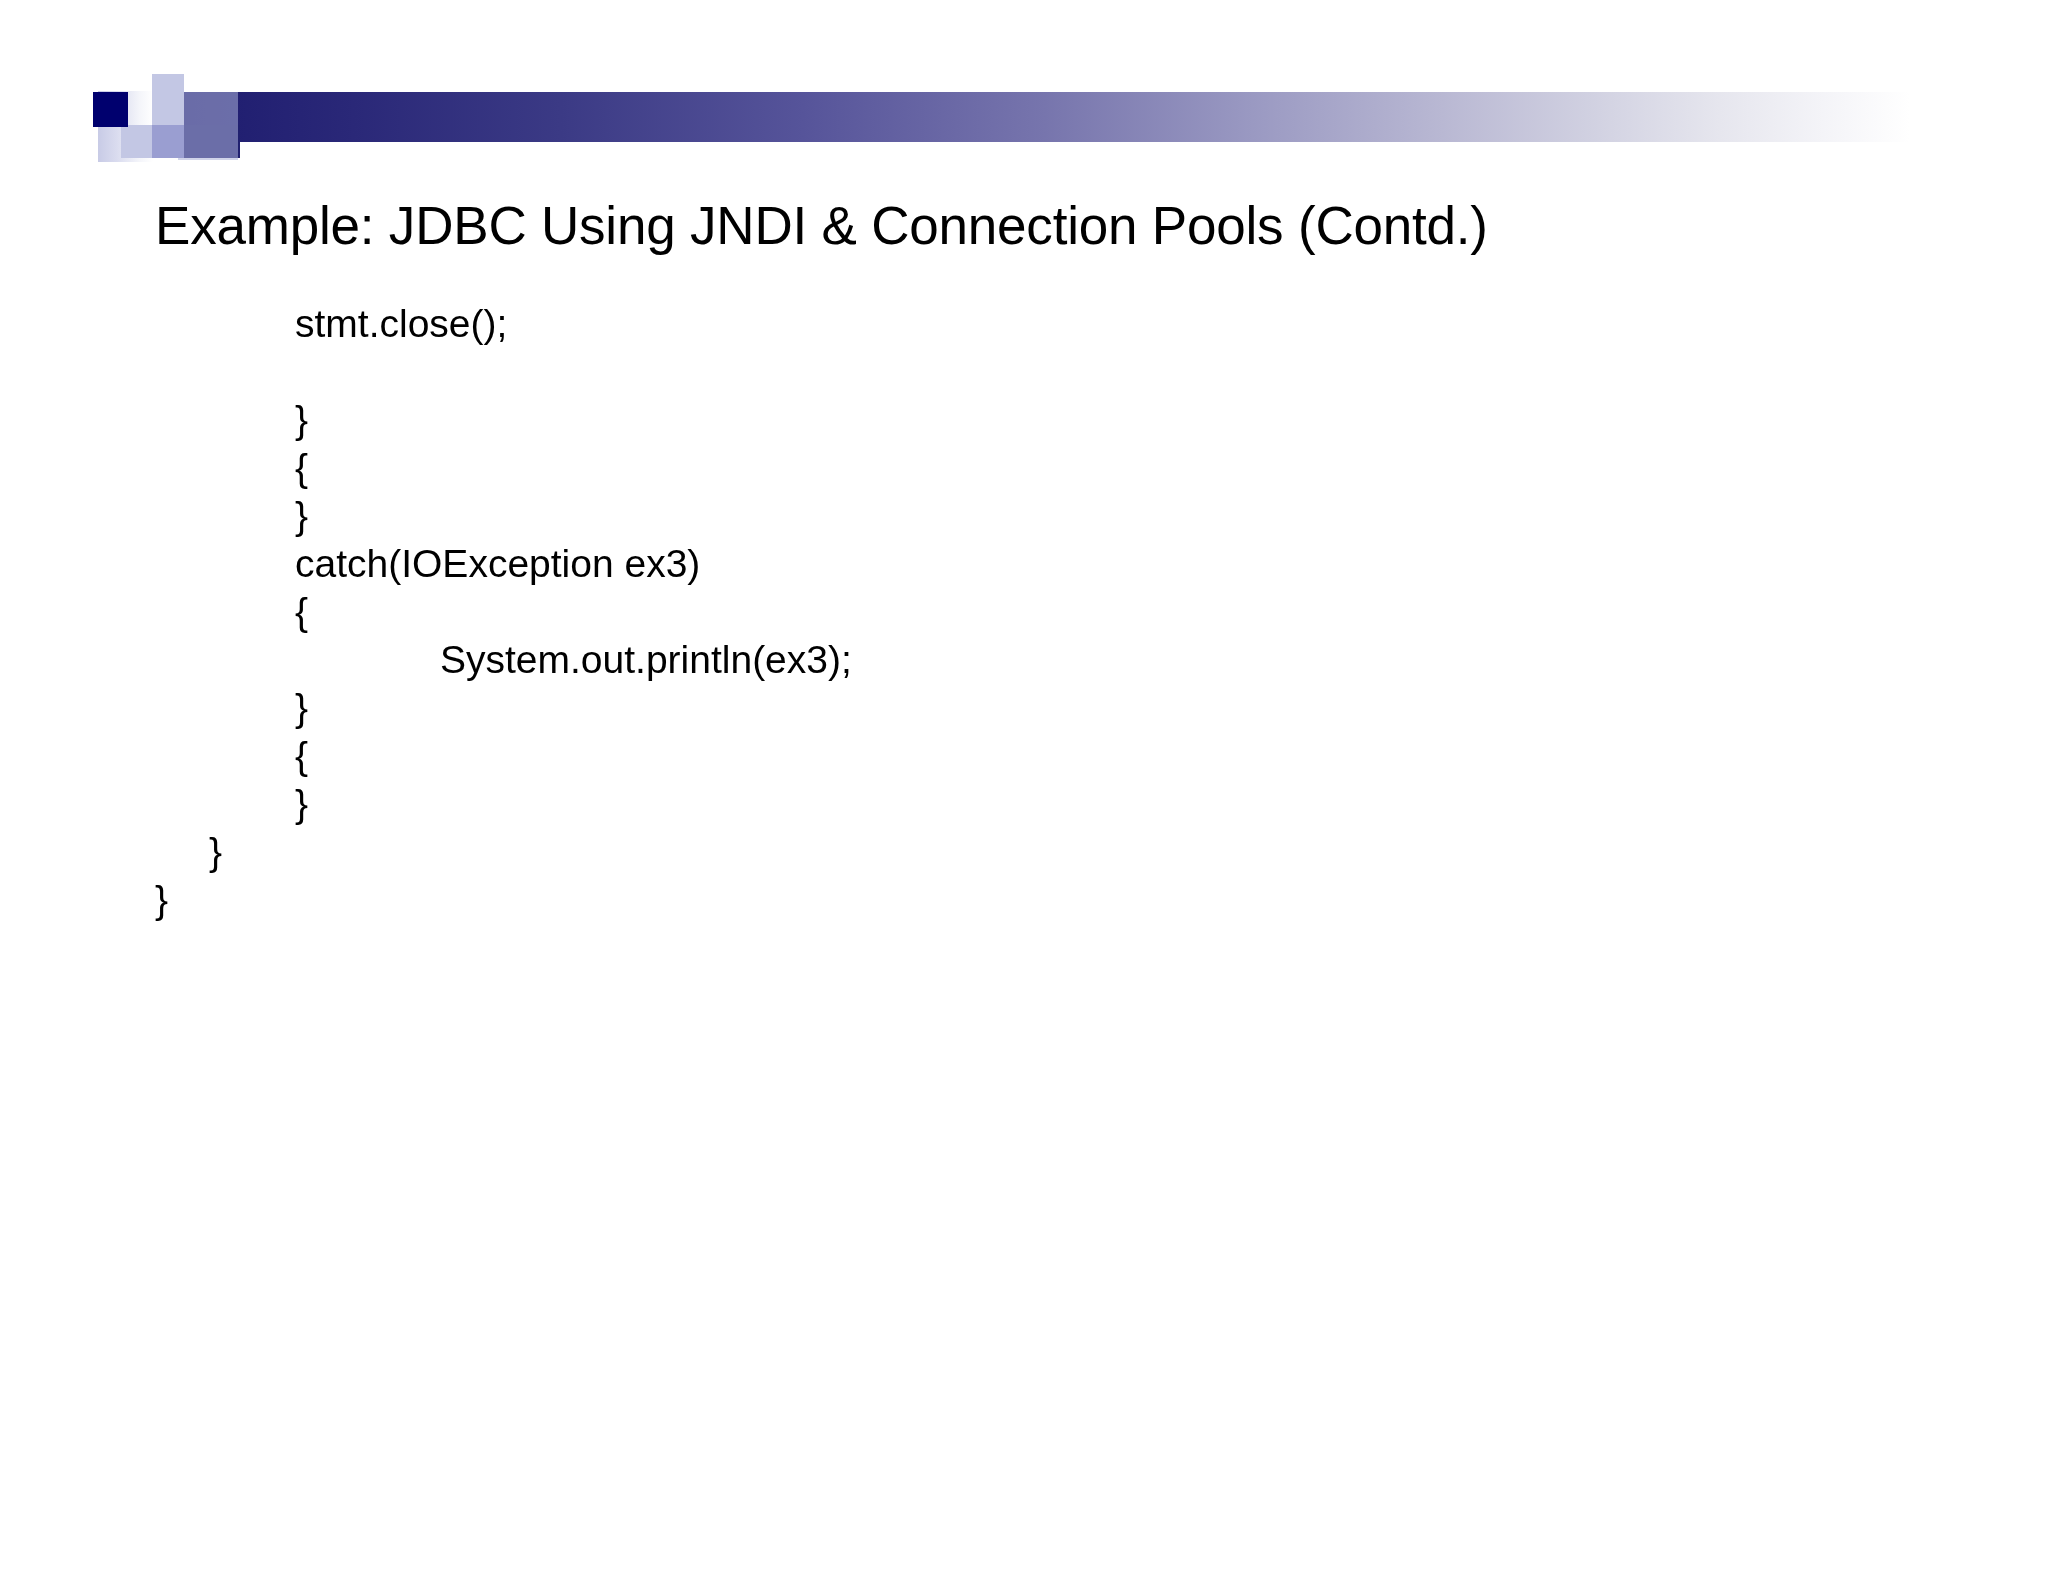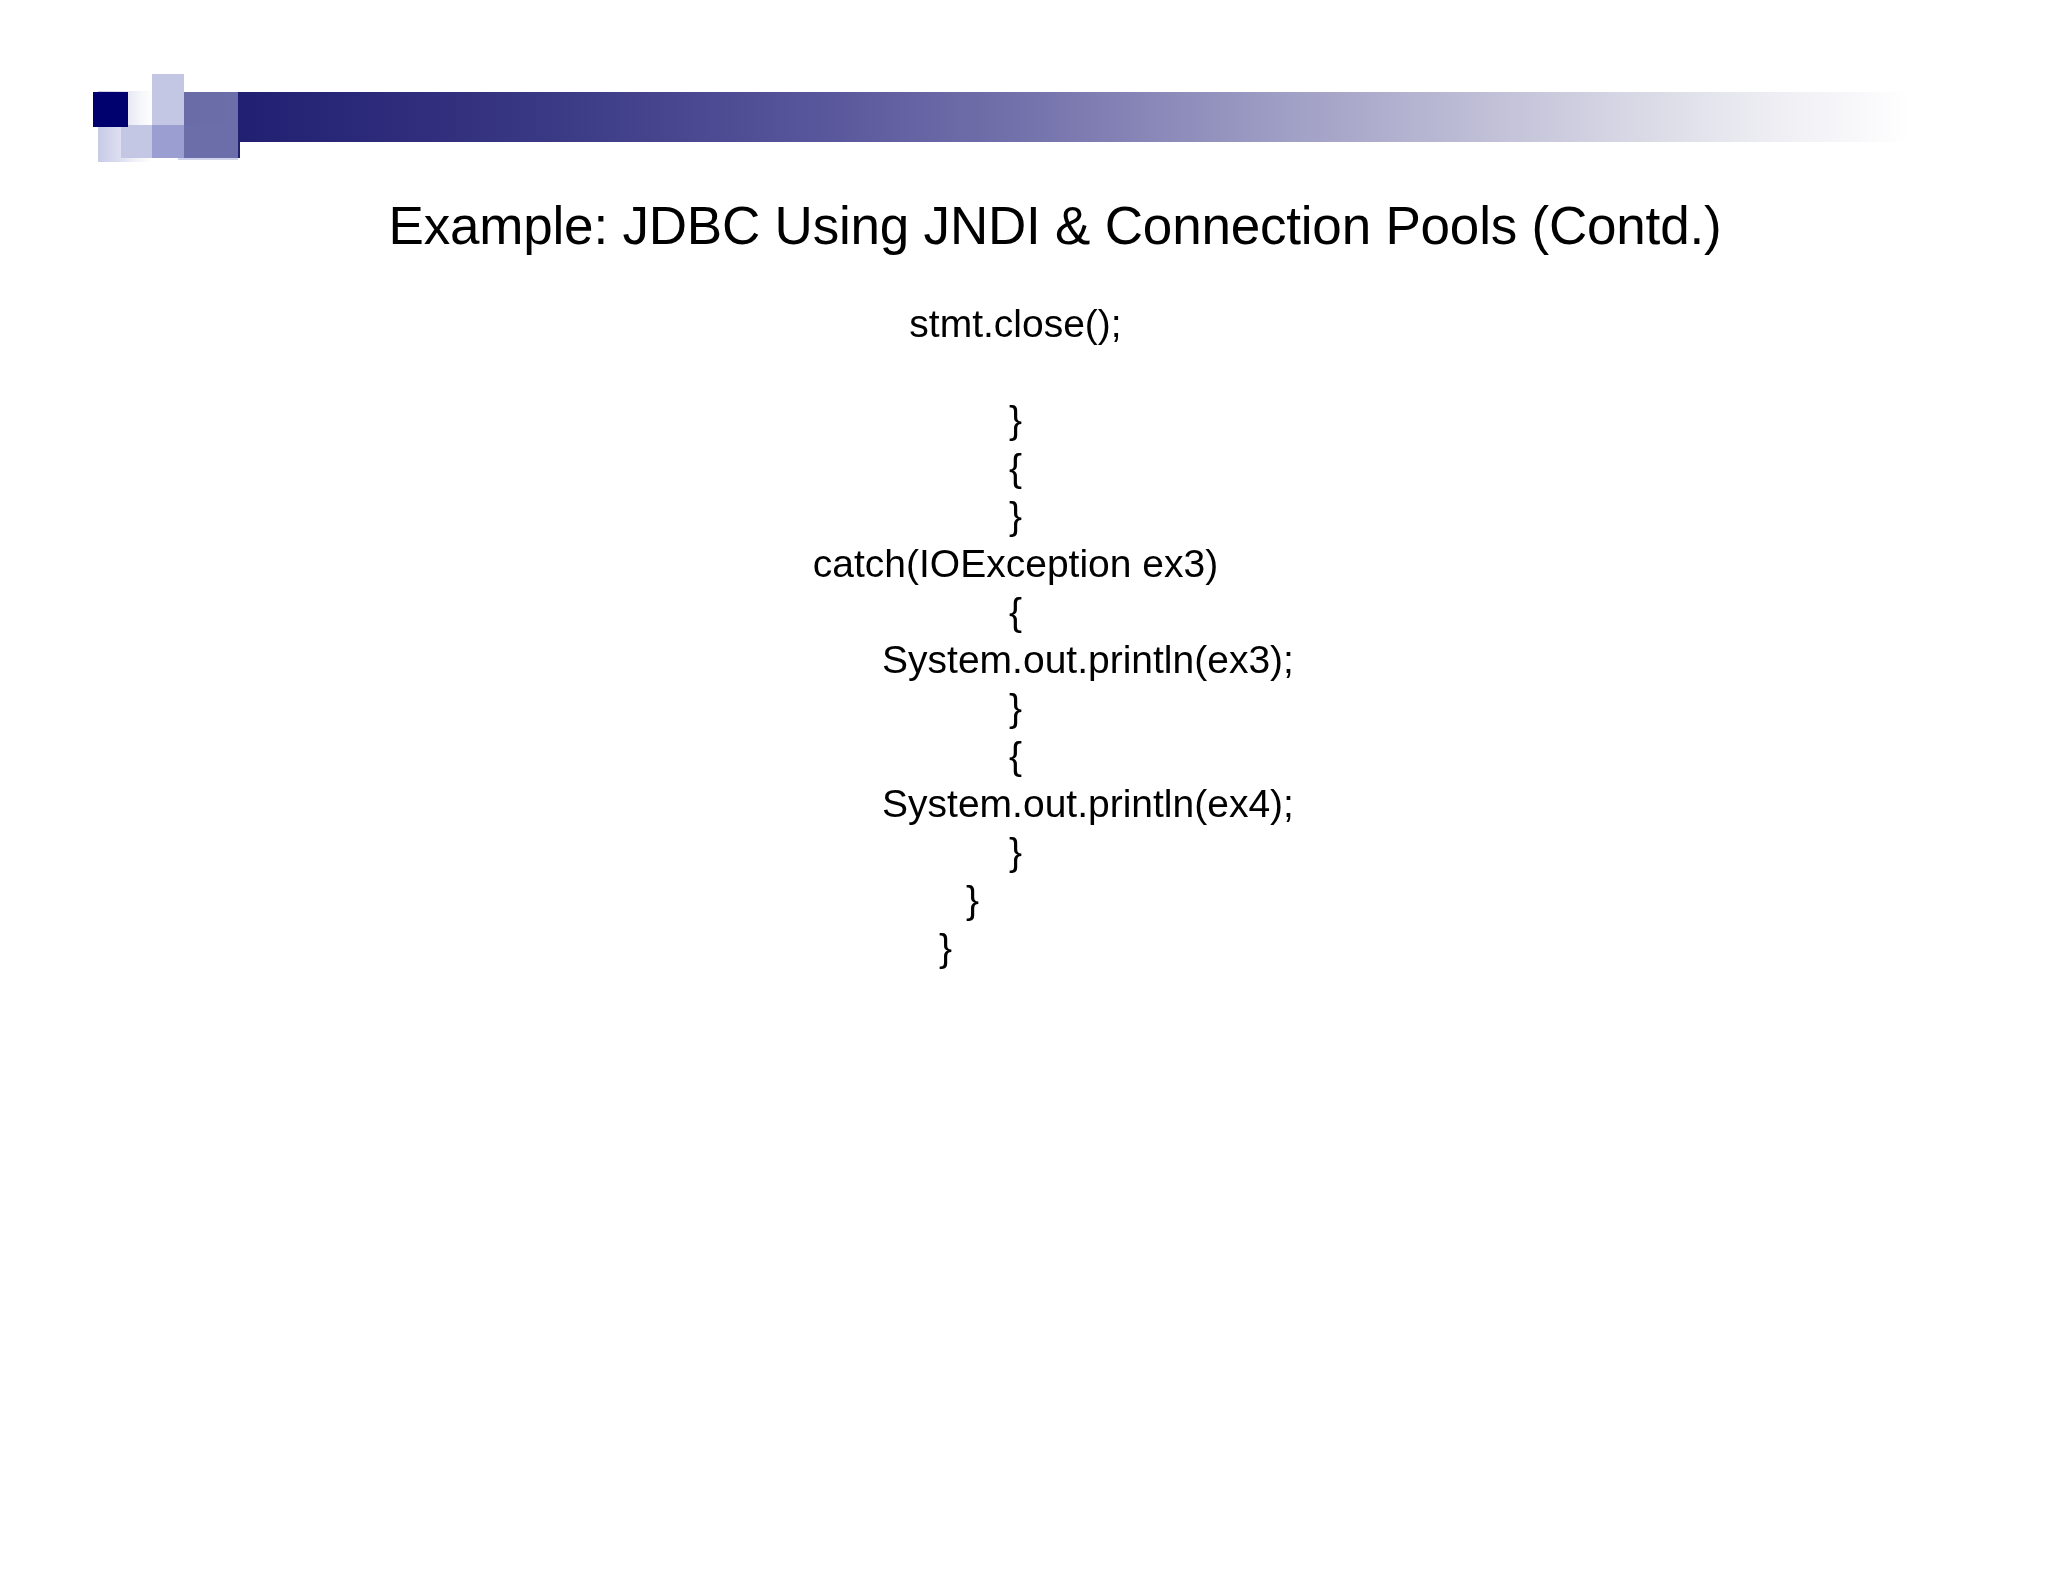--- a/index.html
+++ b/index.html
@@ -12,21 +12,20 @@
     font-family: "Liberation Sans", sans-serif;
     -webkit-font-smoothing: antialiased;
   }
 
   .slide {
     position: relative;
     width: 2048px;
     height: 1582px;
     background: #ffffff;
     overflow: hidden;
-    text-align: center;
   }
 
   
   .deco {
     position: absolute;
     left: 0;
     top: 0;
     width: 2048px;
     height: 220px;
     pointer-events: none;
@@ -185,19 +184,18 @@
       <div class="code-line ind-2">stmt.close();</div>
       <div class="code-line ind-0 blank"></div>
       <div class="code-line ind-2">}</div>
       <div class="code-line ind-2">{</div>
       <div class="code-line ind-2">}</div>
       <div class="code-line ind-2">catch(IOException ex3)</div>
       <div class="code-line ind-2">{</div>
       <div class="code-line ind-3">System.out.println(ex3);</div>
       <div class="code-line ind-2">}</div>
       <div class="code-line ind-2">{</div>
-      <div class="code-line ind-3">System.out.println(ex4);</div>
       <div class="code-line ind-2">}</div>
       <div class="code-line ind-1">}</div>
       <div class="code-line ind-0">}</div>
     </div>
 
 </div>
 
 </body></html>

